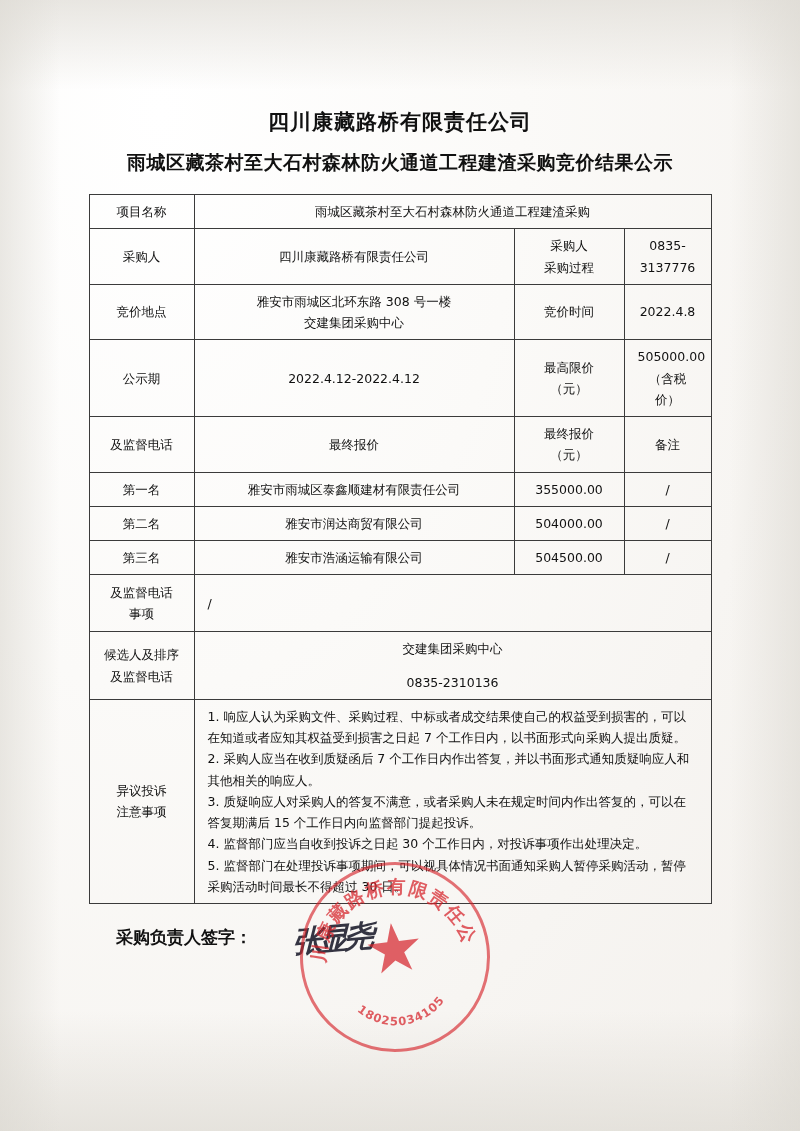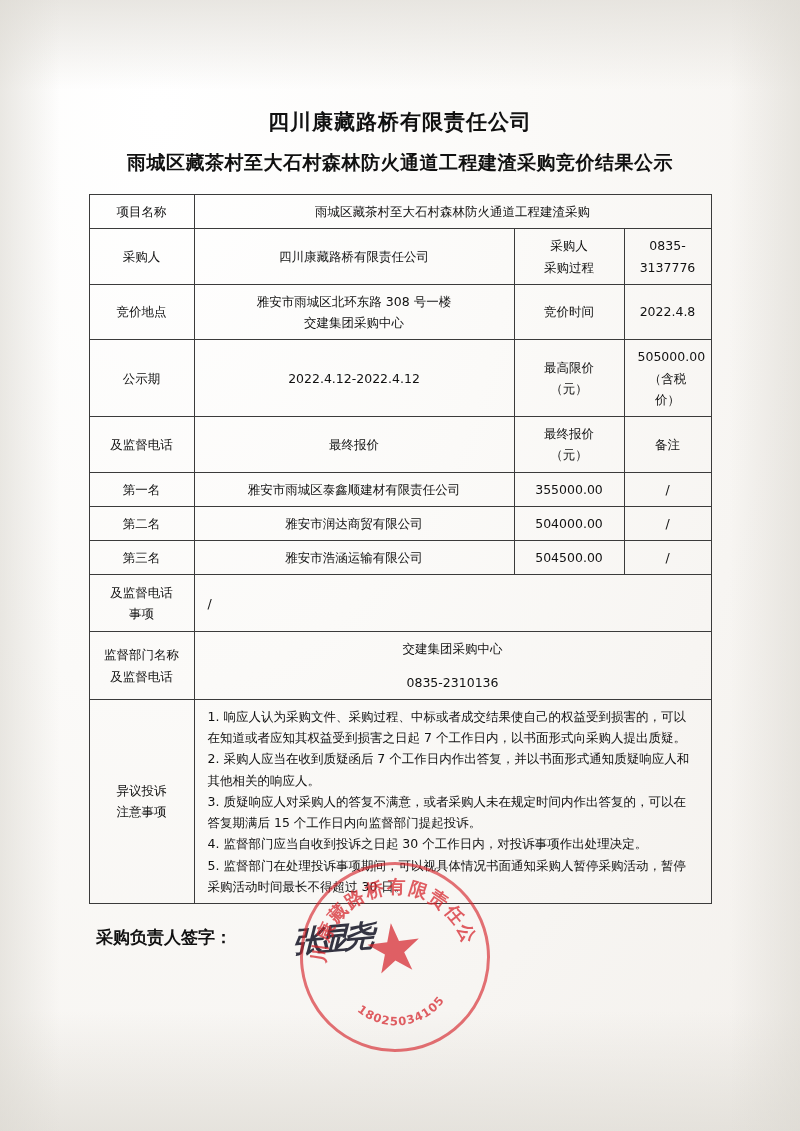--- a/index.html
+++ b/index.html
@@ -96,21 +96,21 @@
   }
 
   .sign-row {
     margin: 22px 0 0 96px;
     font-size: 17px;
     font-weight: bold;
     color: #111;
     position: relative;
     height: 60px;
   }
-  .sign-label { display: inline-block; }
+  .sign-label { display: inline-block; margin-left: 20px; }
 
   
   .signature {
     position: absolute;
     left: 196px;
     top: -10px;
     width: 150px;
     height: 60px;
     color: #1a1a2a;
     font-family: "DejaVu Serif", "Liberation Serif", serif;
@@ -259,21 +259,21 @@
         <tr>
           <td class="lbl two-line">
             <div>及监督电话</div>
             <div>事项</div>
           </td>
           <td class="c-left" colspan="4" style="height:44px">/</td>
         </tr>
 
         <tr>
           <td class="tall-label" rowspan="2">
-            <div>监督部门名称</div>
+            <div>候选人及排序</div>
             <div>及监督电话</div>
           </td>
           <td class="c-center" colspan="4" style="border-bottom:none">交建集团采购中心</td>
         </tr>
         <tr>
           <td class="c-center" colspan="4" style="border-top:none">0835-2310136</td>
         </tr>
 
         <tr>
           <td class="tall-label">

